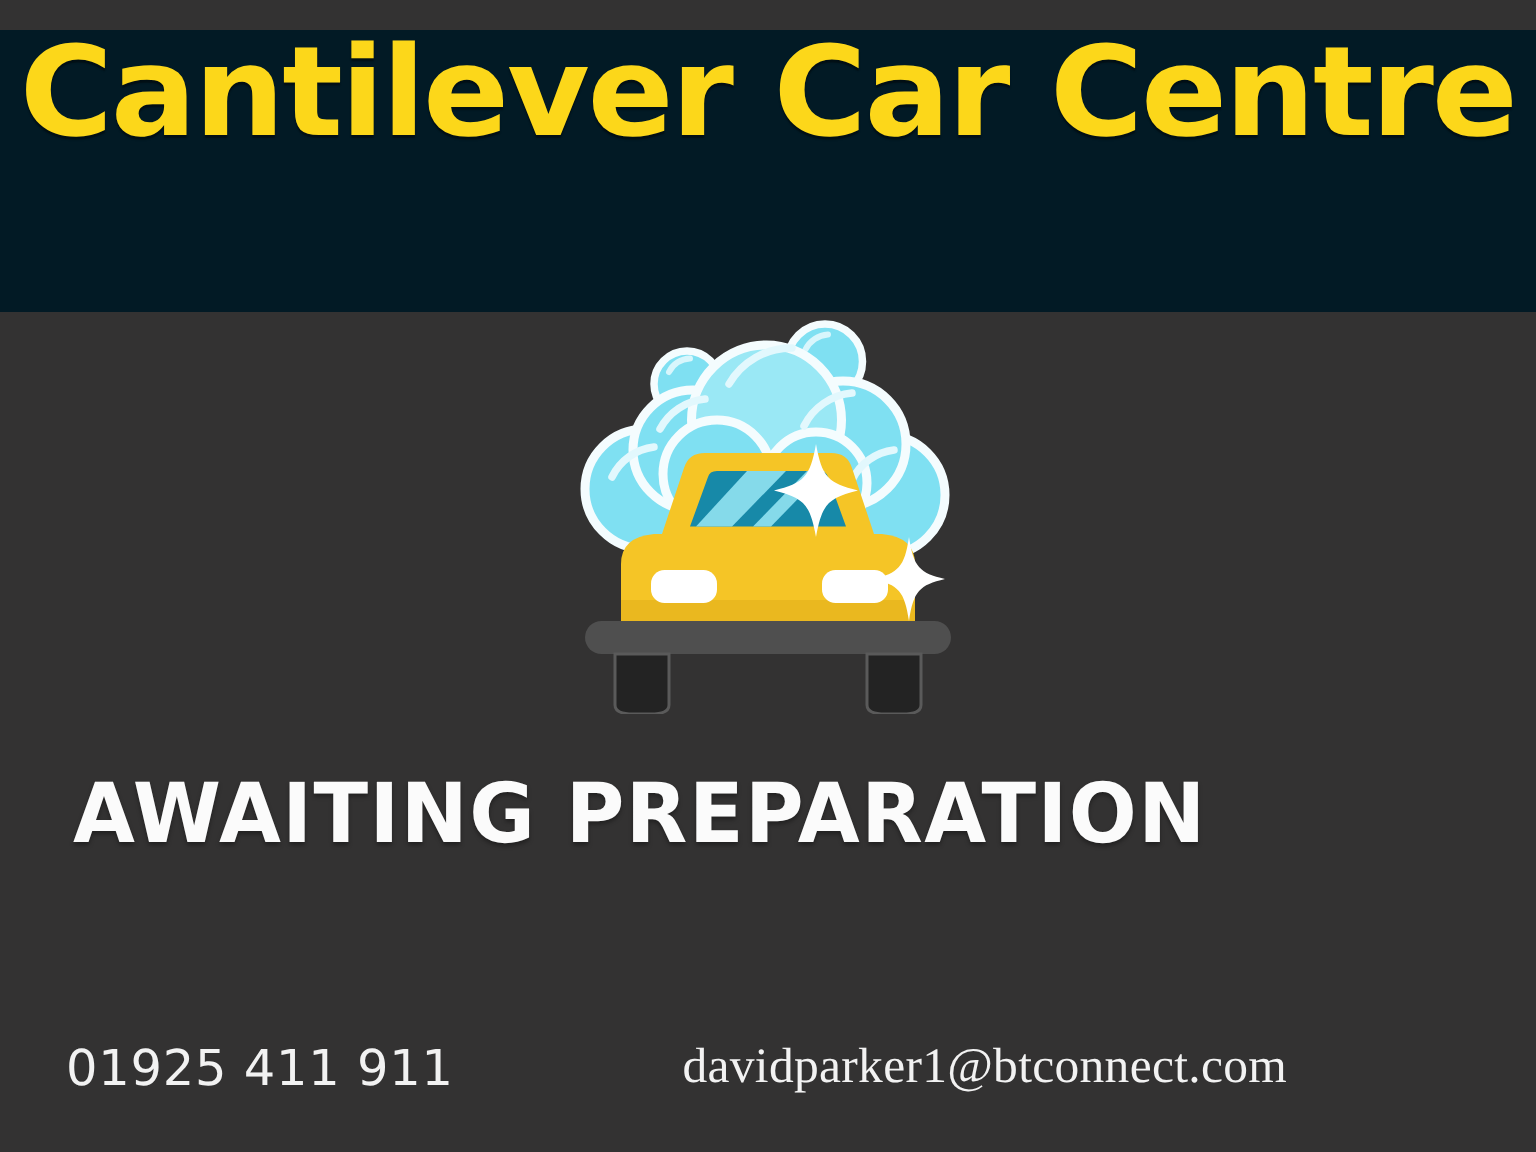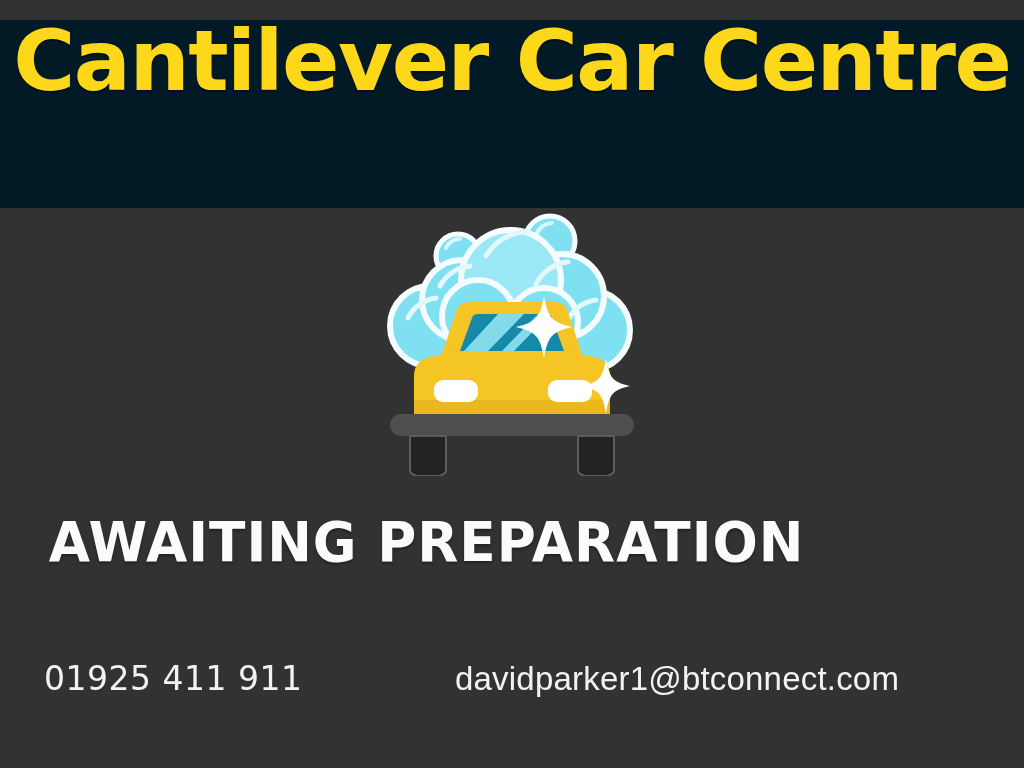--- a/index.html
+++ b/index.html
@@ -80,41 +80,41 @@
     color: #fbfbfb;
     white-space: nowrap;
     transform: scaleX(0.97);
     text-shadow: 0 2px 3px rgba(0,0,0,0.35);
   }
 
   
   .contact-bar {
     position: absolute;
     left: 0;
-    top: 643px;
+    top: 676px;
     width: 1024px;
     height: 70px;
     display: flex;
     align-items: center;
   }
   .phone-text {
     position: absolute;
     left: 44px;
     font-family: "DejaVu Sans", sans-serif;
     font-weight: normal;
     font-size: 33px;
     line-height: 1;
     color: #f2f2f2;
     white-space: nowrap;
     letter-spacing: 0.5px;
   }
   .email-text {
     position: absolute;
     left: 455px;
-    font-family: Liberation Sans, sans-serif;
+    font-family: Liberation Serif, serif;
     font-weight: normal;
     font-size: 33px;
     line-height: 1;
     color: #f2f2f2;
     white-space: nowrap;
     letter-spacing: 0.2px;
   }
 </style>
 </head>
 <body>

